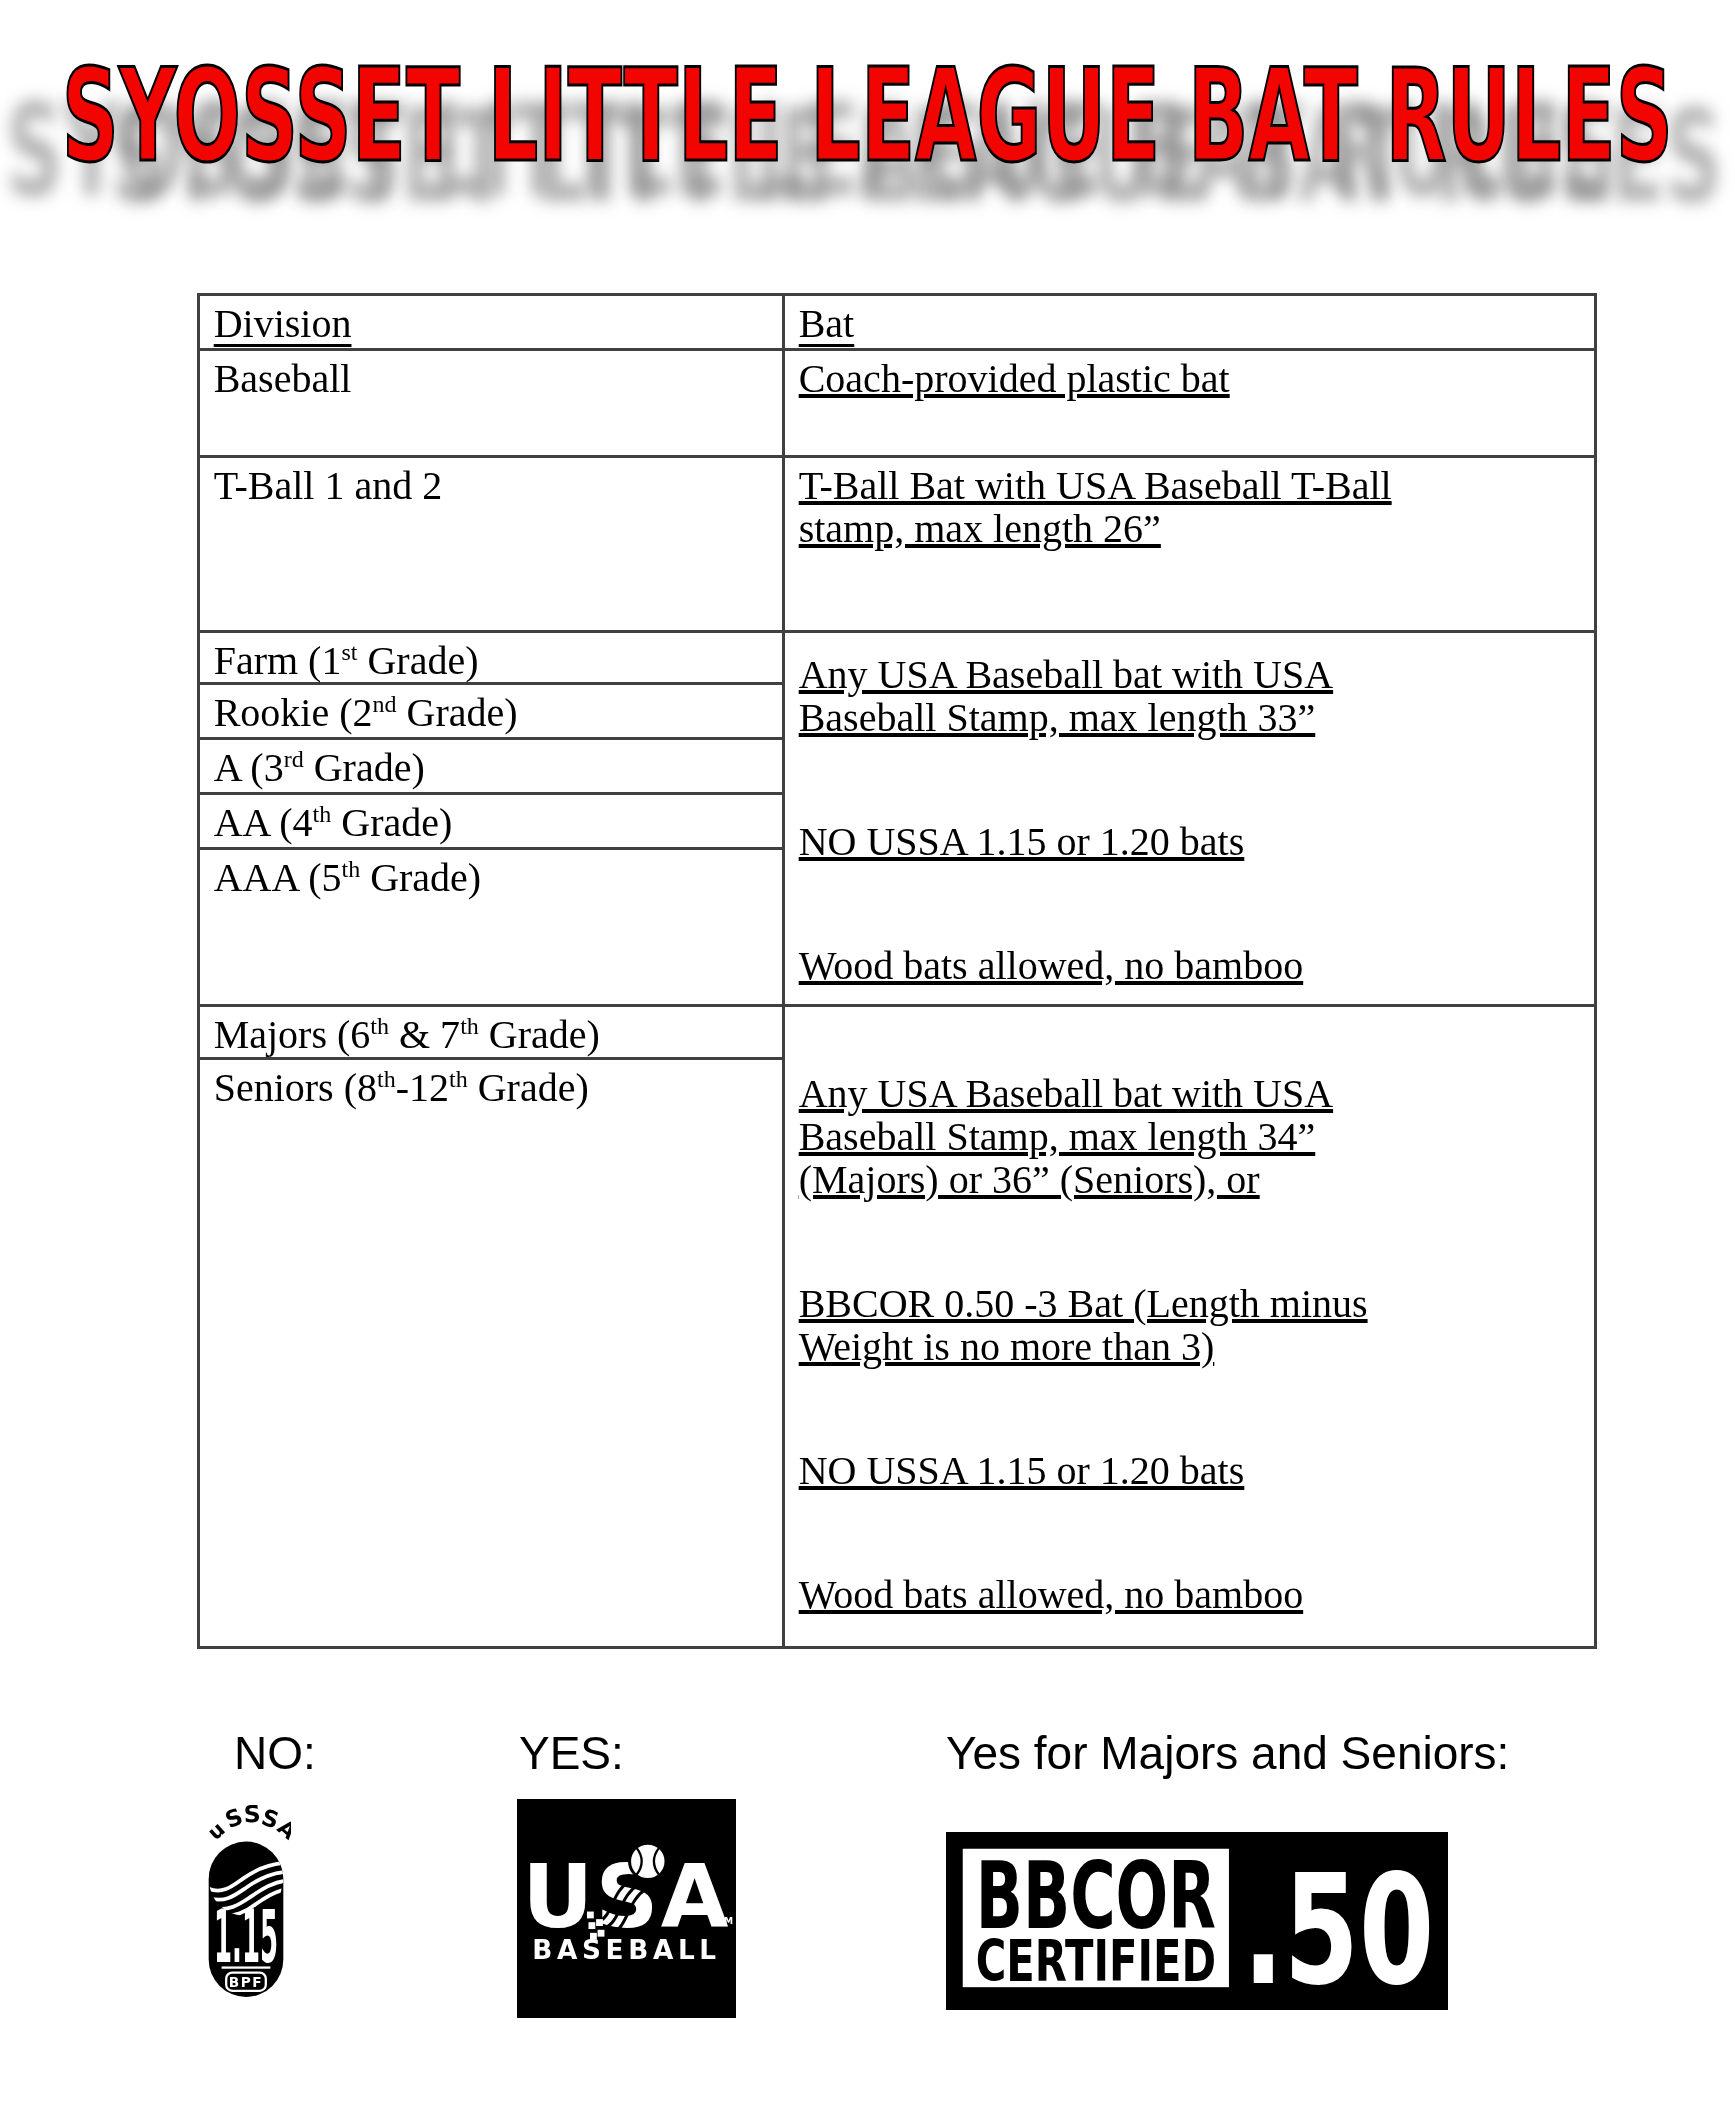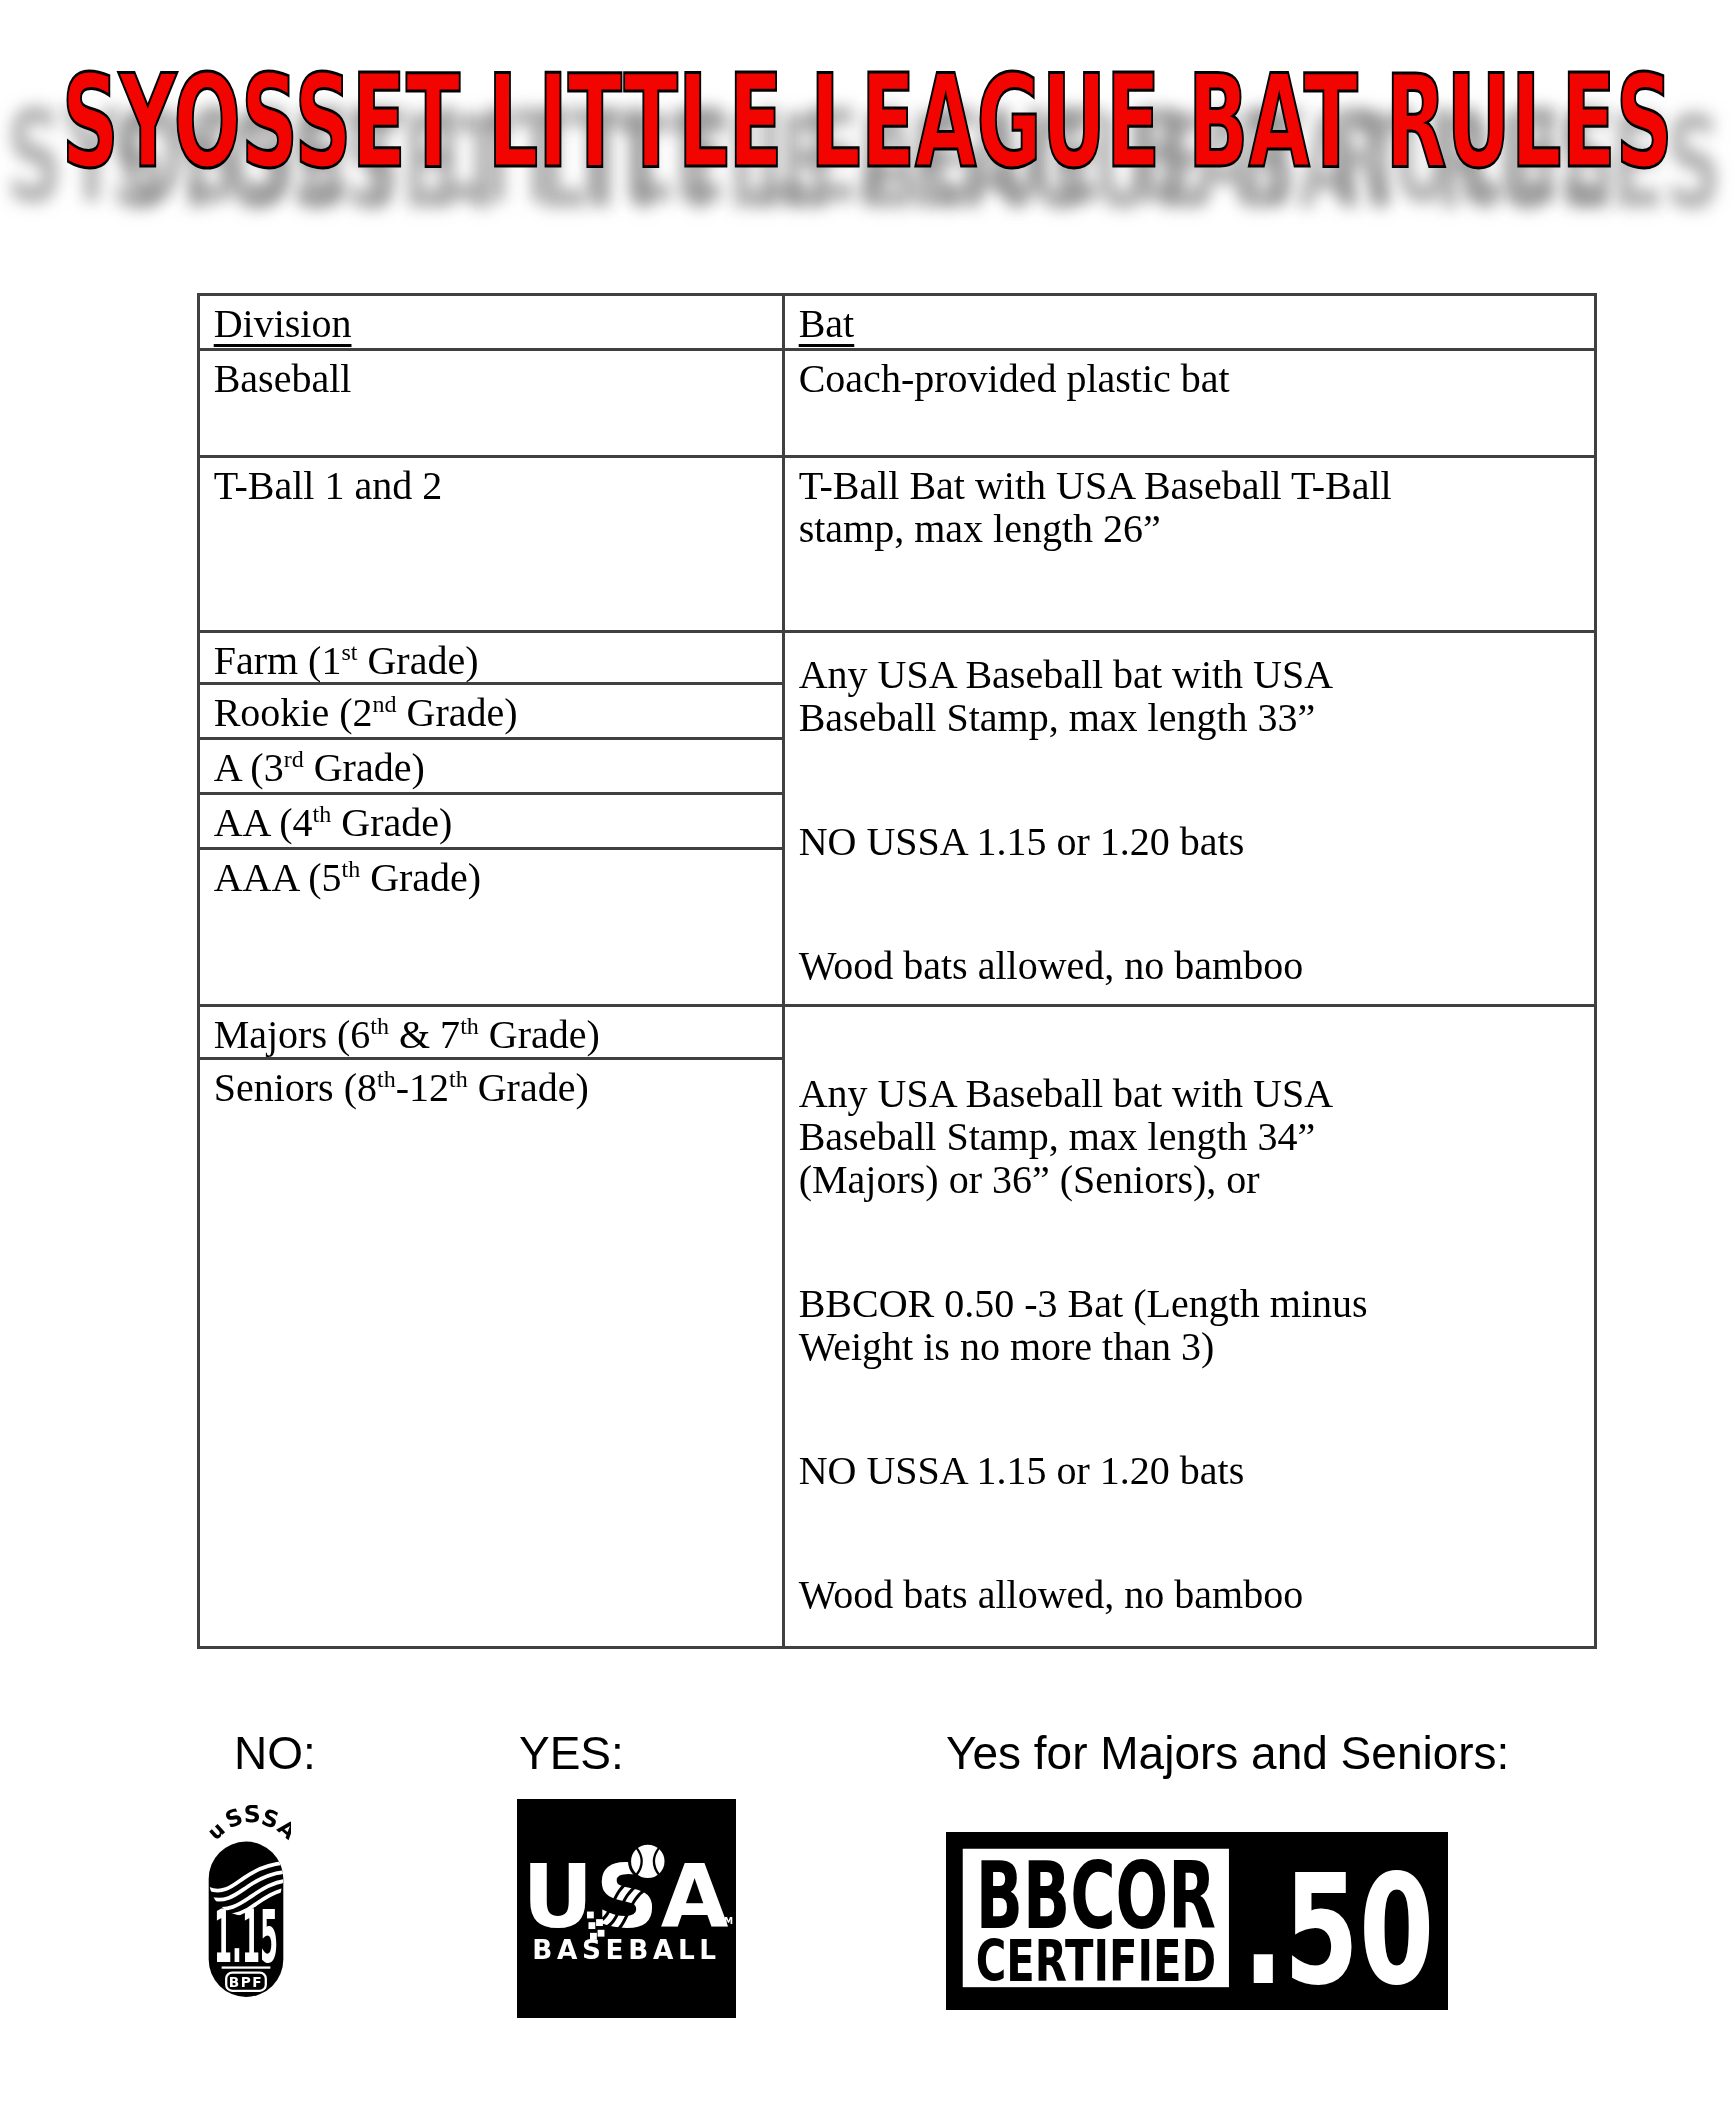--- a/index.html
+++ b/index.html
@@ -1,20 +1,20 @@
 <!DOCTYPE html>
 <html style="font-size:12px"><head>
 <meta charset="utf-8">
 <style>
   html,body{margin:0;padding:0;background:#ffffff;}
   .page{position:relative;width:1735px;height:2119px;background:#ffffff;overflow:hidden;
         font-family:"Liberation Serif",serif;color:#000;}
 
   
-  .title-wrap{position:absolute;top:58px;left:0;width:100%;display:flex;justify-content:center;}
+  .title-wrap{position:absolute;top:52px;left:0;width:100%;display:flex;justify-content:center;}
   .title-text{
     font-family:"DejaVu Sans","Liberation Sans",sans-serif;
     font-weight:700;
     font-size:128px;
     line-height:1;
     white-space:nowrap;
     color:#f20400;
     -webkit-text-stroke:3px #000;
     transform:scaleX(0.62);
     text-shadow:-90px 35px 20px rgba(125,125,125,0.60),
@@ -32,21 +32,21 @@
   .r-blastball{height:107px;}
   .r-tball{height:175px;}
   .r-farm{height:44px;}
   .r-rookie{height:55px;}
   .r-a{height:55px;}
   .r-aa{height:55px;}
   .r-aaa{height:157px;}
   .r-majors{height:53px;}
   .r-seniors{height:589px;}
   .hdr{text-decoration:underline;text-decoration-thickness:3px;text-underline-offset:6.8px;}
-  .bat-table td p{margin:0;}
+  .bat-table td p{margin:0;text-decoration:underline;}
   td.merged p{margin:0 0 81px 0;}
   td.merged p:last-child{margin-bottom:0;}
   td.merged-a{padding-top:20px;}
   td.merged-b{padding-top:65px;}
   .bat-table sup{font-size:0.6em;line-height:0;vertical-align:super;}
 
   
   .footer-label{position:absolute;font-family:"Liberation Sans","DejaVu Sans",sans-serif;
     font-weight:400;font-size:46px;line-height:1;color:#000;white-space:nowrap;}
   .label-no{left:234px;top:1730px;}

